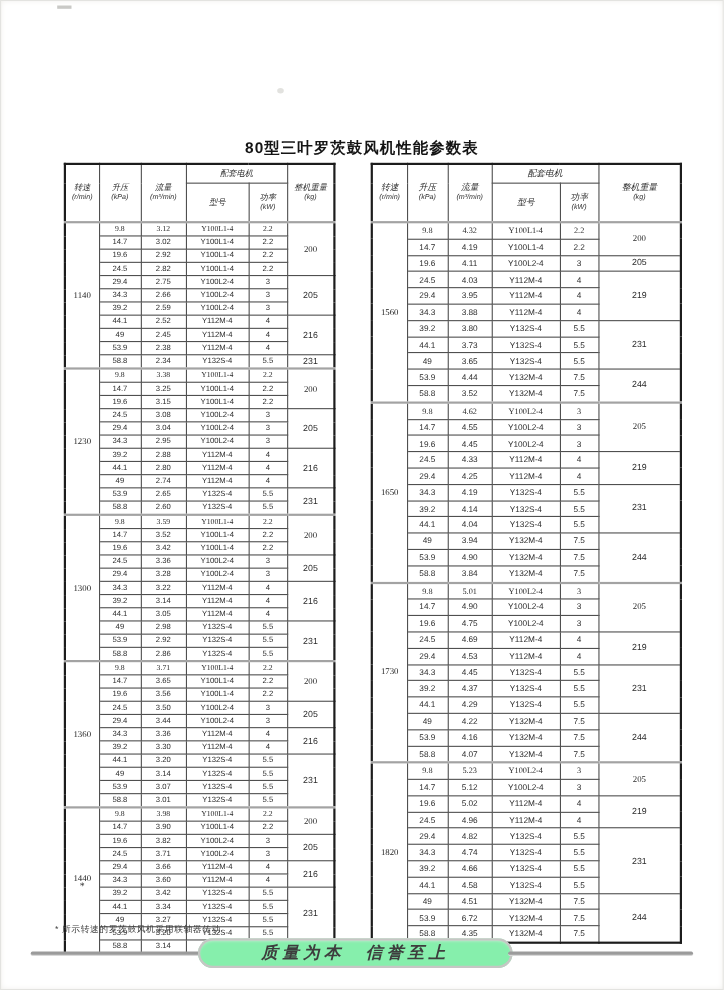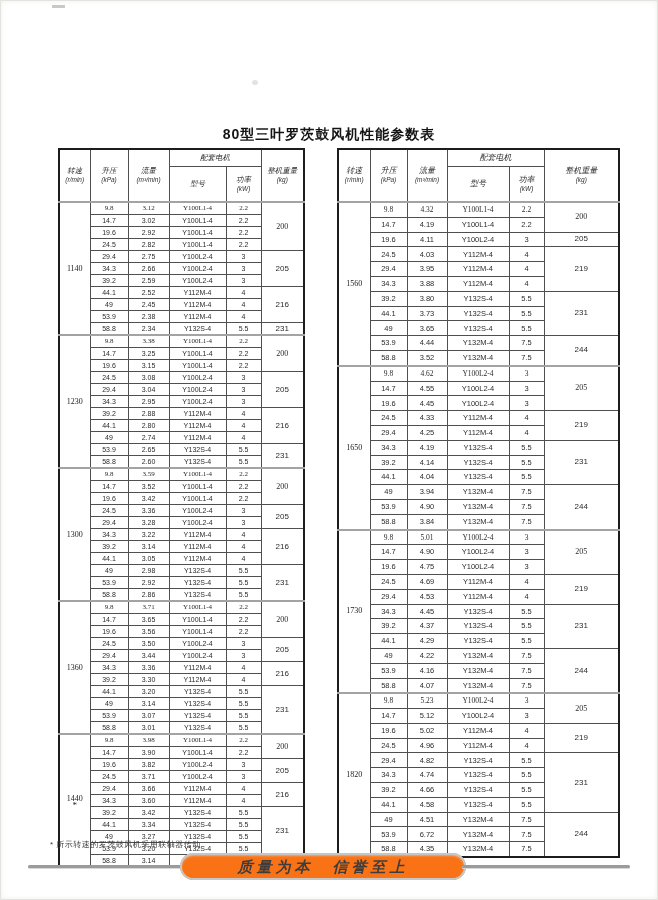--- a/index.html
+++ b/index.html
@@ -31,21 +31,21 @@
   .tbl-left col.c3{width:57px}.tbl-left col.c4{width:35px}.tbl-left col.c5{width:43px}
   .tbl-right col.c0{width:32px}.tbl-right col.c1{width:37px}.tbl-right col.c2{width:40px}
   .tbl-right col.c3{width:62px}.tbl-right col.c4{width:35px}.tbl-right col.c5{width:75px}
   .footnote{position:absolute;left:50px;top:839px;font-size:8px;letter-spacing:0.5px;color:#3a3a3a;text-align:center;}
   .footer{position:absolute;left:0;top:852px;width:658px;height:30px;}
   .rule{position:absolute;top:13px;height:3px;background:#9b9b9b;border-radius:2px;
         box-shadow:0 1px 0 #d8d8d8;}
   .rule-left{left:28px;width:156px;}
   .rule-right{left:462px;width:168px;}
   .slogan-pill{position:absolute;left:180px;top:1px;width:286px;height:27px;border-radius:14px;
-        background:#f97316;box-shadow:inset 0 0 0 2px #c6c6c4, inset 0 2px 3px #e6e6e4;
+        background:#86efac;box-shadow:inset 0 0 0 2px #c6c6c4, inset 0 2px 3px #e6e6e4;
         text-align:center;line-height:27px;}
   .slogan{font-family:"DejaVu Serif","Liberation Serif",serif;font-style:italic;font-weight:bold;
         font-size:15px;letter-spacing:4px;color:#3d3d3d;}
   .speck-a{position:absolute;left:52px;top:5px;width:13px;height:3px;background:#c9c9c6;}
   .speck-b{position:absolute;left:252px;top:80px;width:6px;height:5px;background:#e2e2df;border-radius:50%;}
 </style>
 </head>
 <body>
 
 <div class="page">

